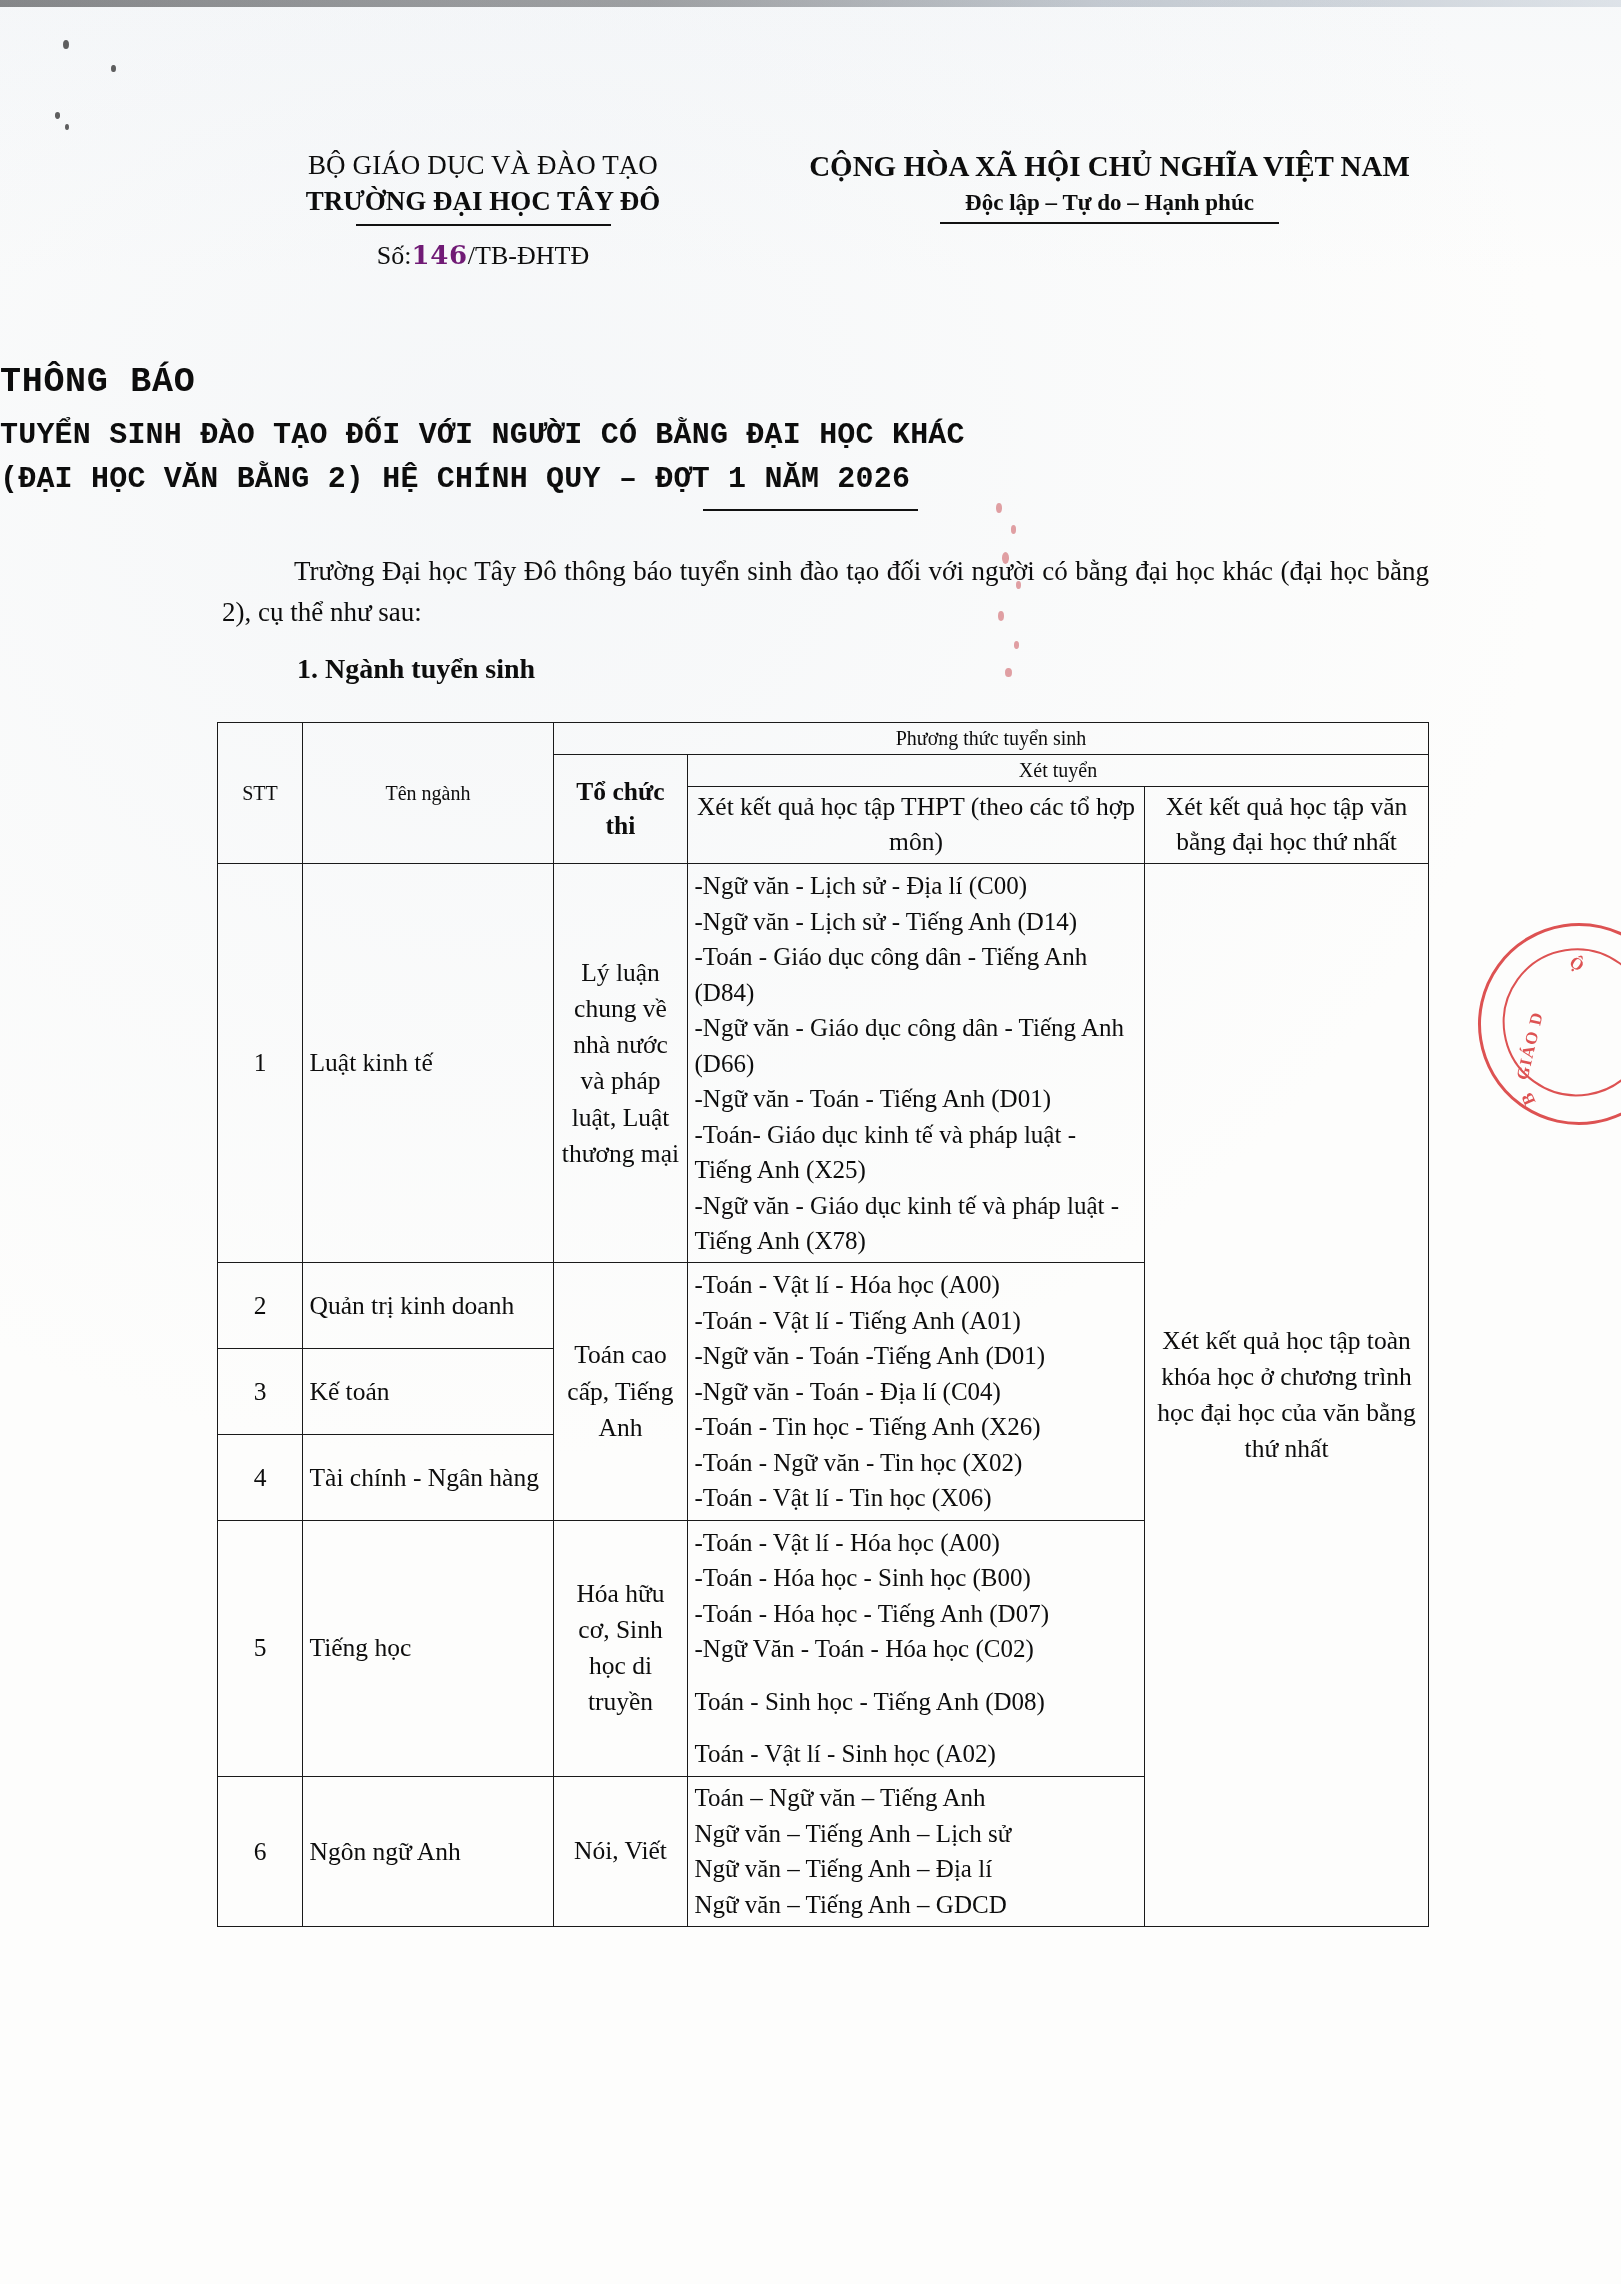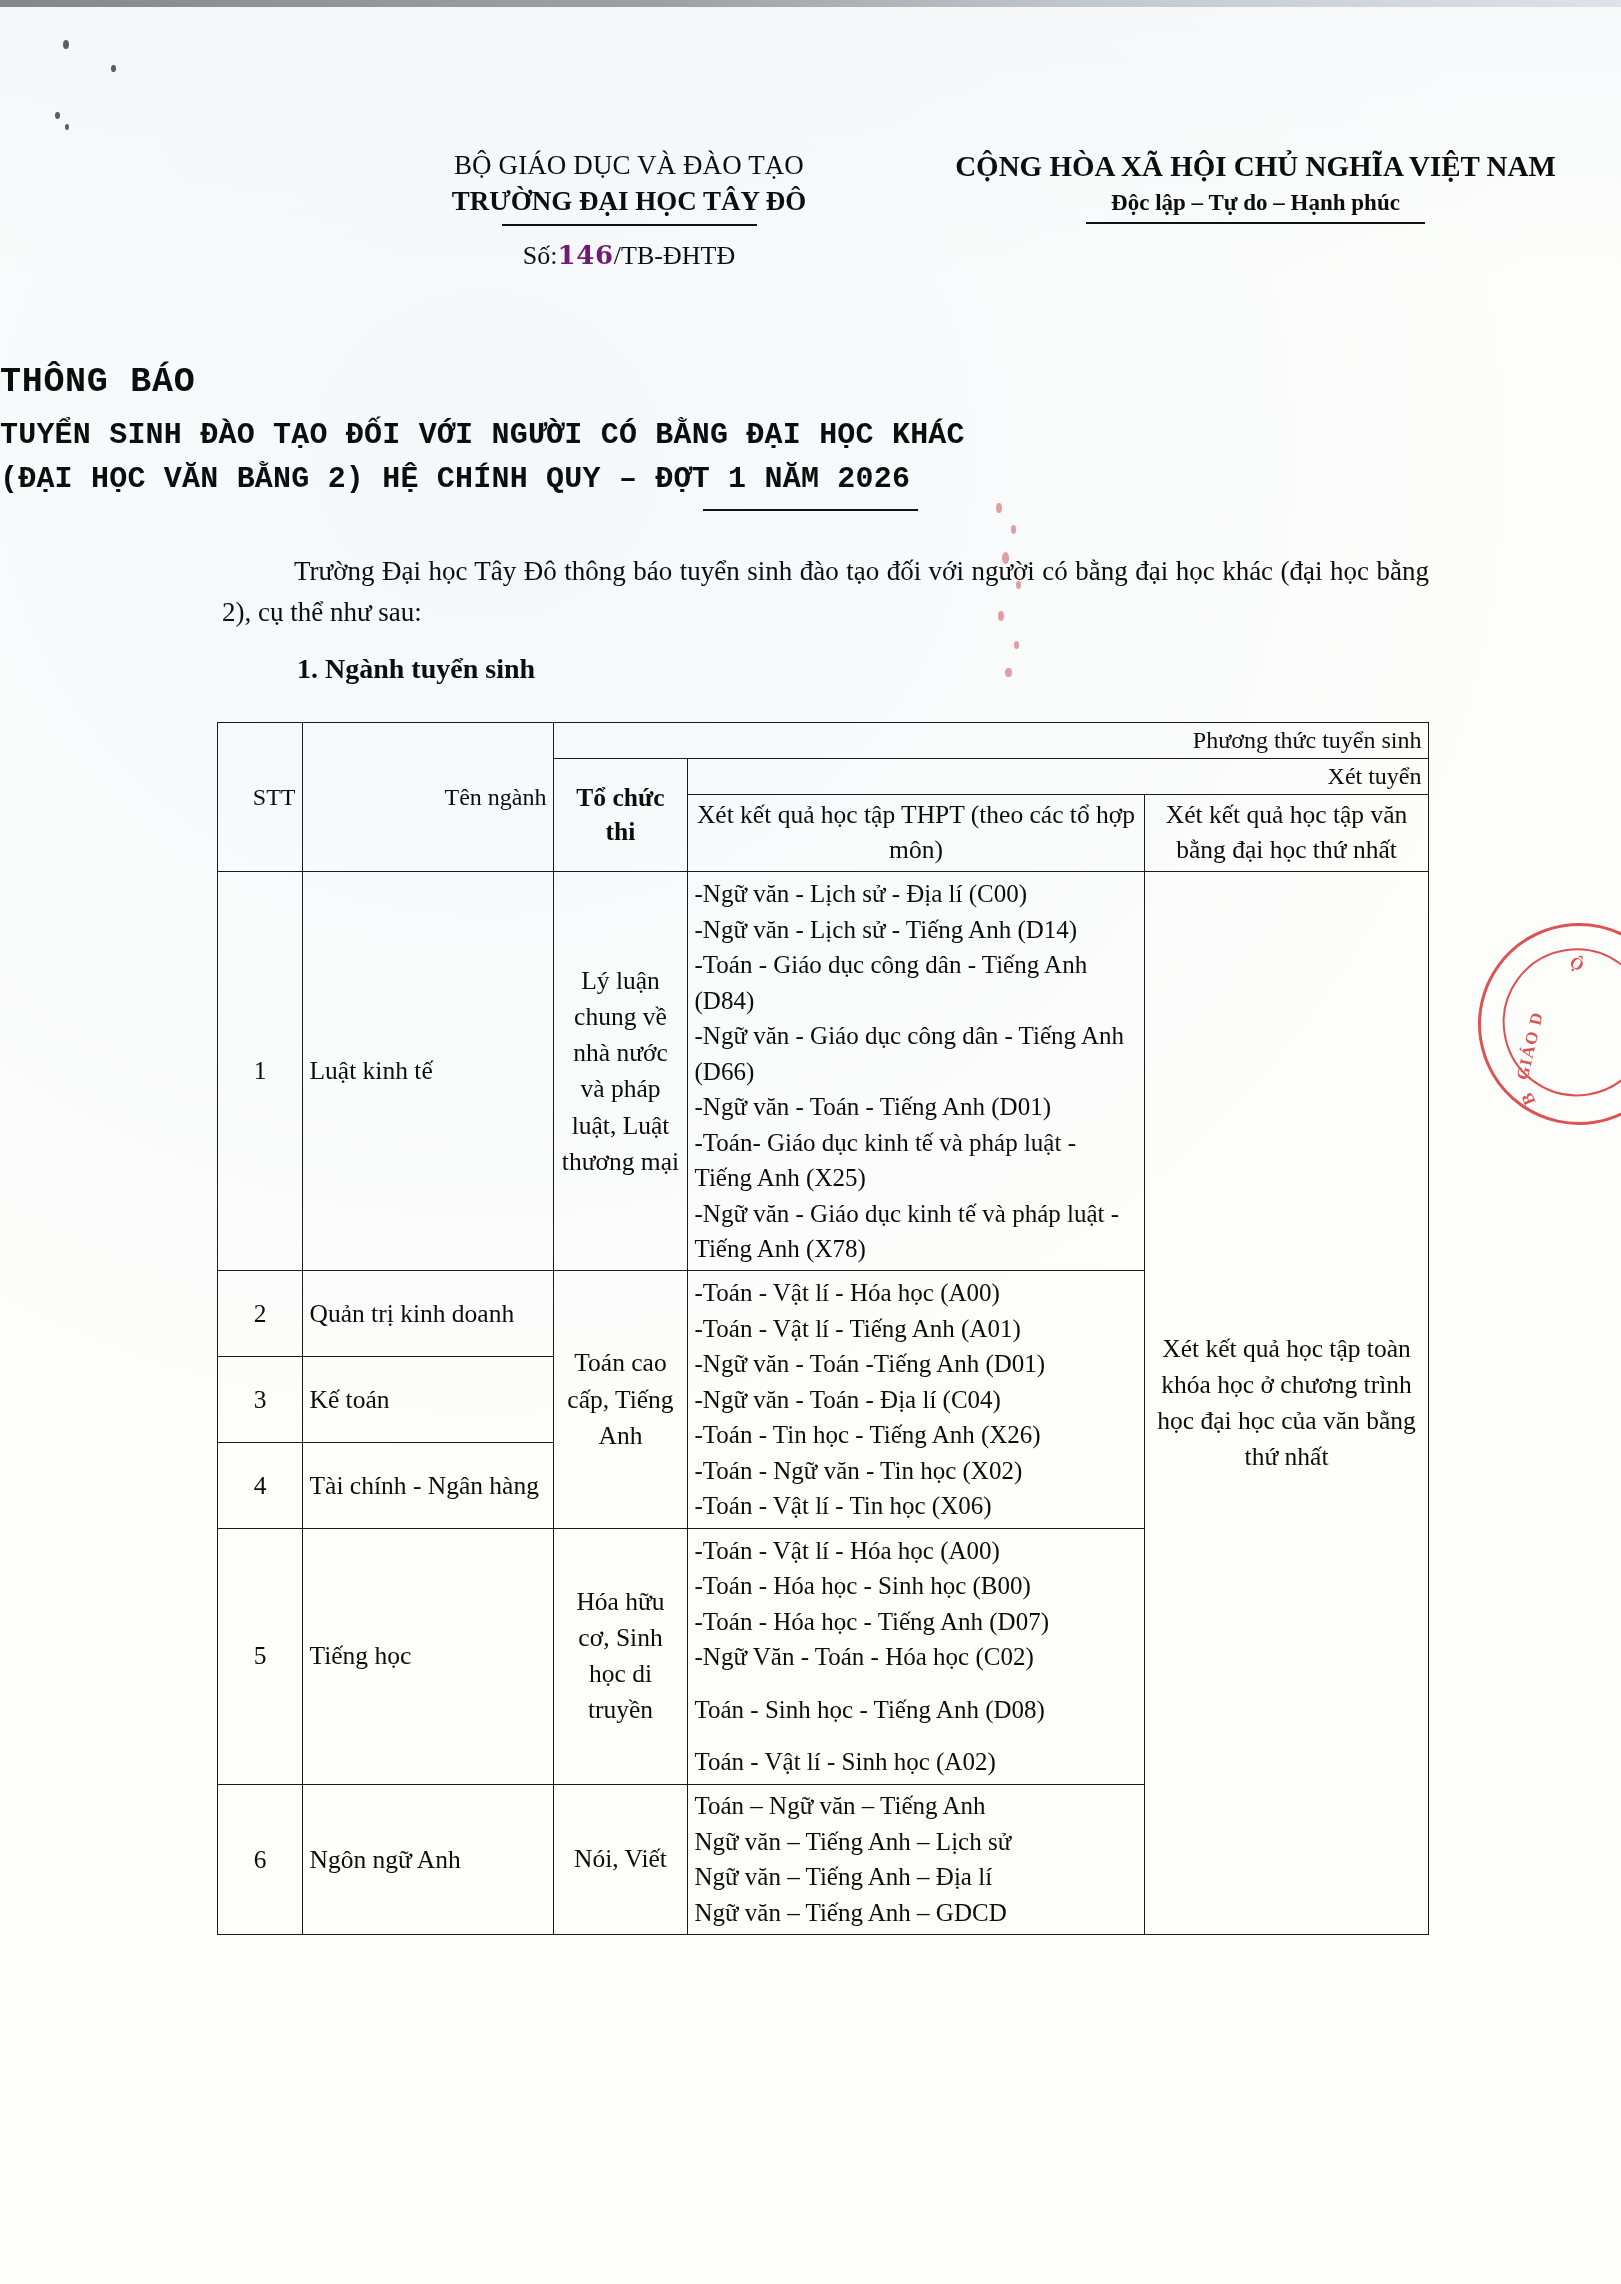--- a/index.html
+++ b/index.html
@@ -34,21 +34,21 @@
     opacity: .85;
   }
   .speck { position:absolute; background:#2b2b2b; border-radius:50%; opacity:.75; }
 
   
   .header {
     position: absolute;
     left: 0; top: 150px;
     width: 1621px;
     display: flex;
-    justify-content: flex-end;
+    justify-content: flex-start;
   }
   .hdr-left {
     width: 496px;
     margin-left: 235px;
     text-align: center;
   }
   .hdr-right {
     width: 731px;
     margin-left: 13px;
     text-align: center;
@@ -167,23 +167,23 @@
     padding: 3.9px 6.5px;
     font-weight: normal;
   }
   .c-stt   { width: 85px; }
   .c-name  { width: 251px; }
   .c-exam  { width: 134px; }
   .c-thpt  { width: 457px; }
   .c-deg   { width: 284px; }
 
   th.hd {
-    text-align: right;
-    font-weight: bold;
-    font-size: 24px;
+    text-align: center;
+    font-weight: bold;
+    font-size: 20px;
   }
   th.hd-sub {
     text-align: center;
     font-size: 25.5px;
     font-weight: normal;
     line-height: 1.35;
   }
   th.hd-sub.b { font-weight: bold; }
 
   td.ctr {

